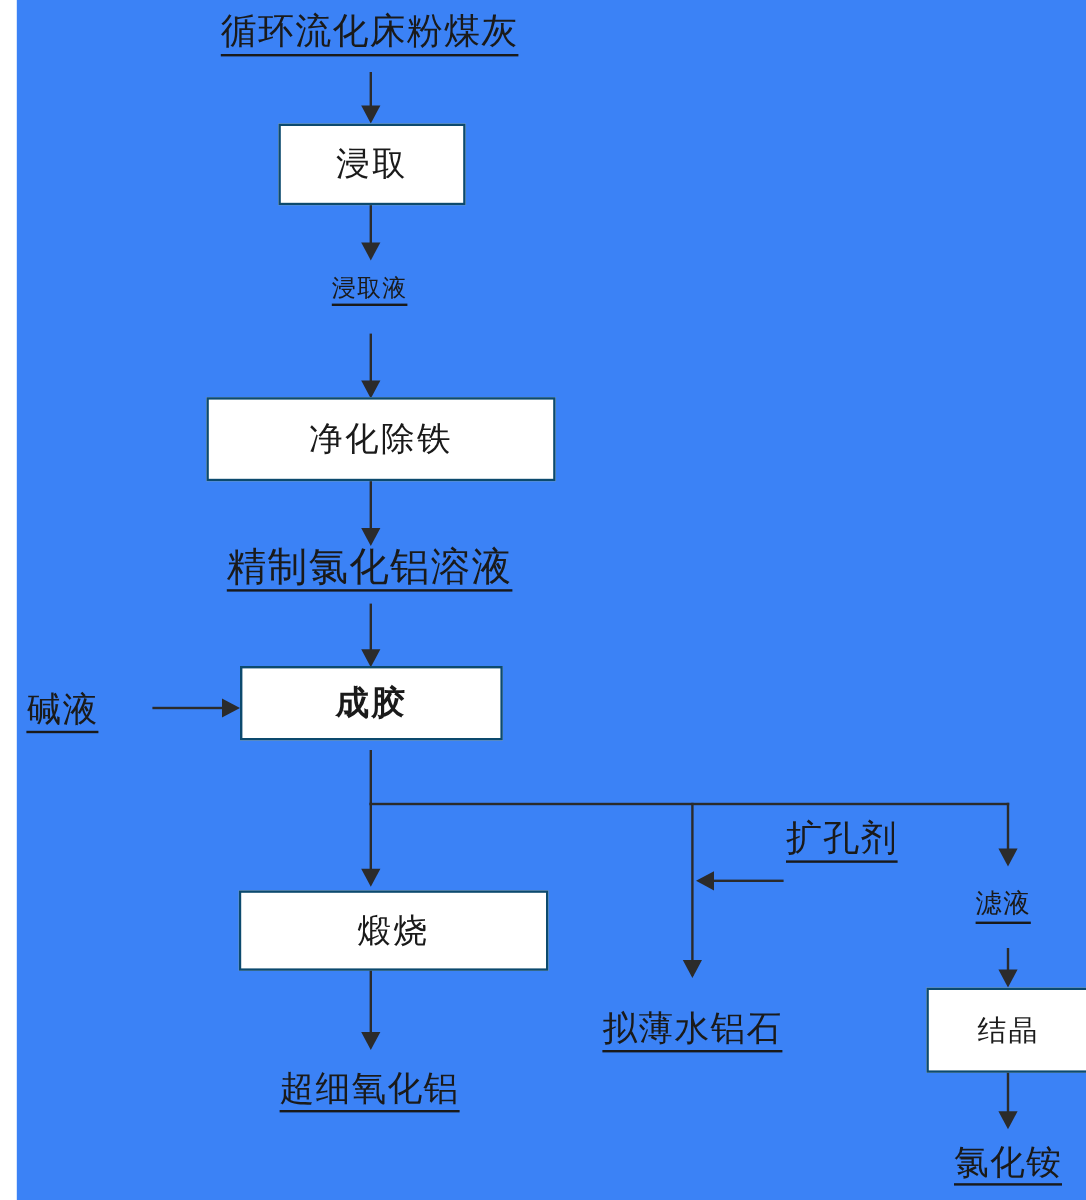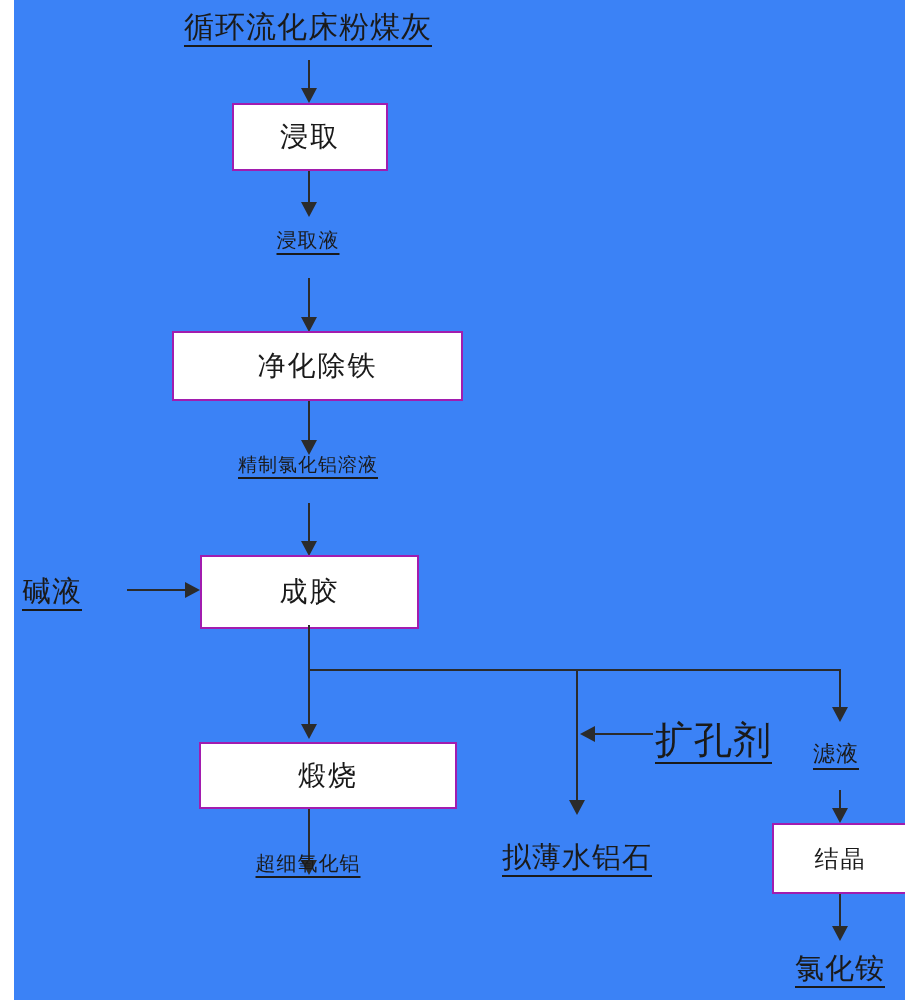--- a/index.html
+++ b/index.html
@@ -17,21 +17,21 @@
     height: 1000px;
     background: #3b82f6;
     overflow: hidden;
     margin-left: 14px;
   }
 
   
   .box {
     position: absolute;
     box-sizing: border-box;
-    border: 2px solid #a21caf;
+    border: 2px solid #0c4a6e;
     background: #ffffff;
     display: flex;
     align-items: center;
     justify-content: center;
     letter-spacing: 2px;
     color: #1a1a1a;
     line-height: 1;
   }
 
   
@@ -116,59 +116,59 @@
   <div class="vline" style="left:294px; top:278px; height:44px;"></div>
   <div class="arrow-down" style="left:287px; top:317px;"></div>
 
   <div class="box" style="left:158px; top:331px; width:291px; height:70px; font-size:28px;">
     <span>净化除铁</span>
   </div>
 
   <div class="vline" style="left:294px; top:401px; height:44px;"></div>
   <div class="arrow-down" style="left:287px; top:440px;"></div>
 
-  <div class="label" style="left:294px; top:455px; font-size:19px;">
+  <div class="label" style="left:294px; top:455px; font-size:33px;">
     <span>精制氯化铝溶液</span>
   </div>
 
   <div class="vline" style="left:294px; top:503px; height:44px;"></div>
   <div class="arrow-down" style="left:287px; top:541px;"></div>
 
   <div class="label left-anchor" style="left:8px; top:577px; font-size:29px;">
     <span>碱液</span>
   </div>
   <div class="hline" style="left:113px; top:589px; width:62px;"></div>
   <div class="arrow-right" style="left:171px; top:582px;"></div>
 
-  <div class="box" style="left:186px; top:555px; width:219px; height:74px; font-size:28px;">
+  <div class="box" style="left:186px; top:555px; width:219px; height:62px; font-size:28px;font-weight:bold;">
     <span>成胶</span>
   </div>
 
   <div class="vline" style="left:294px; top:625px; height:46px;"></div>
 
   <div class="hline" style="left:294px; top:669px; width:533px;"></div>
 
   <div class="vline" style="left:294px; top:669px; height:58px;"></div>
   <div class="arrow-down" style="left:287px; top:724px;"></div>
 
   <div class="box" style="left:185px; top:742px; width:258px; height:67px; font-size:28px;">
     <span>煅烧</span>
   </div>
 
   <div class="vline" style="left:294px; top:809px; height:56px;"></div>
   <div class="arrow-down" style="left:287px; top:860px;"></div>
 
-  <div class="label" style="left:294px; top:853px; font-size:20px;">
+  <div class="label" style="left:294px; top:893px; font-size:29px;">
     <span>超细氧化铝</span>
   </div>
 
   <div class="vline" style="left:562px; top:669px; height:144px;"></div>
   <div class="arrow-down" style="left:555px; top:800px;"></div>
 
-  <div class="label left-anchor" style="left:641px; top:721px; font-size:38px;text-decoration:underline;">
+  <div class="label left-anchor" style="left:641px; top:684px; font-size:30px;text-decoration:underline;">
     <span>扩孔剂</span>
   </div>
   <div class="hline" style="left:581px; top:733px; width:58px;"></div>
   <div class="arrow-left" style="left:566px; top:726px;"></div>
 
   <div class="label" style="left:563px; top:843px; font-size:29px;">
     <span>拟薄水铝石</span>
   </div>
 
   <div class="vline" style="left:825px; top:669px; height:46px;"></div>

